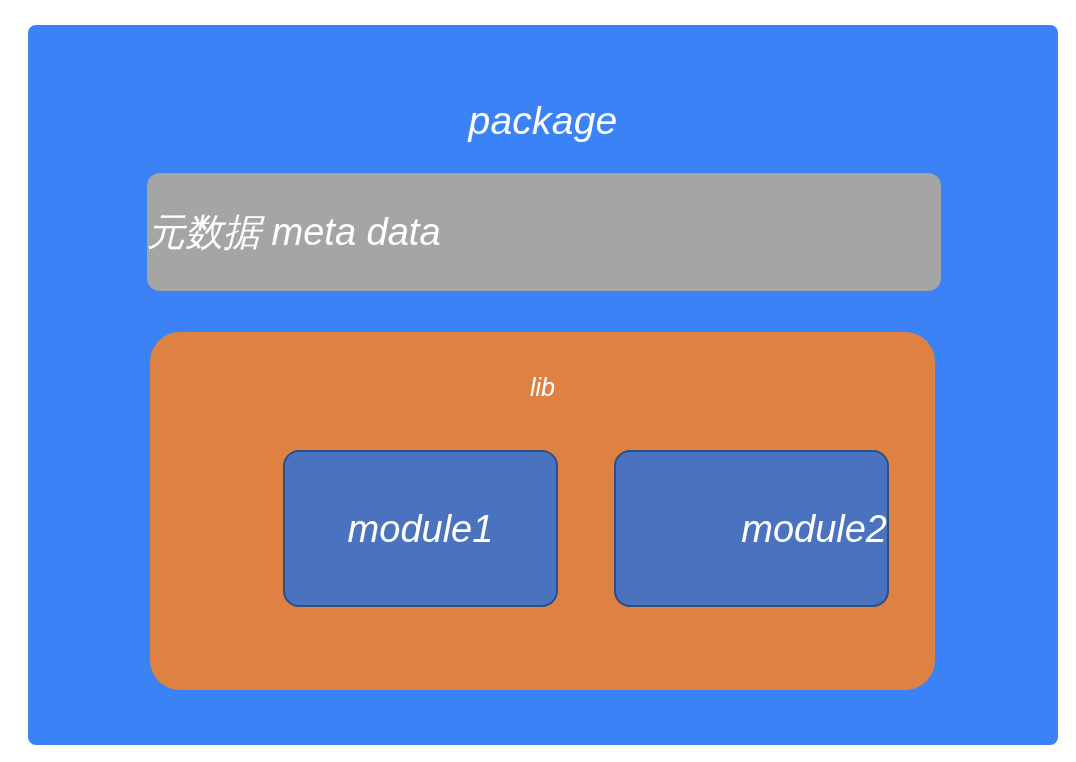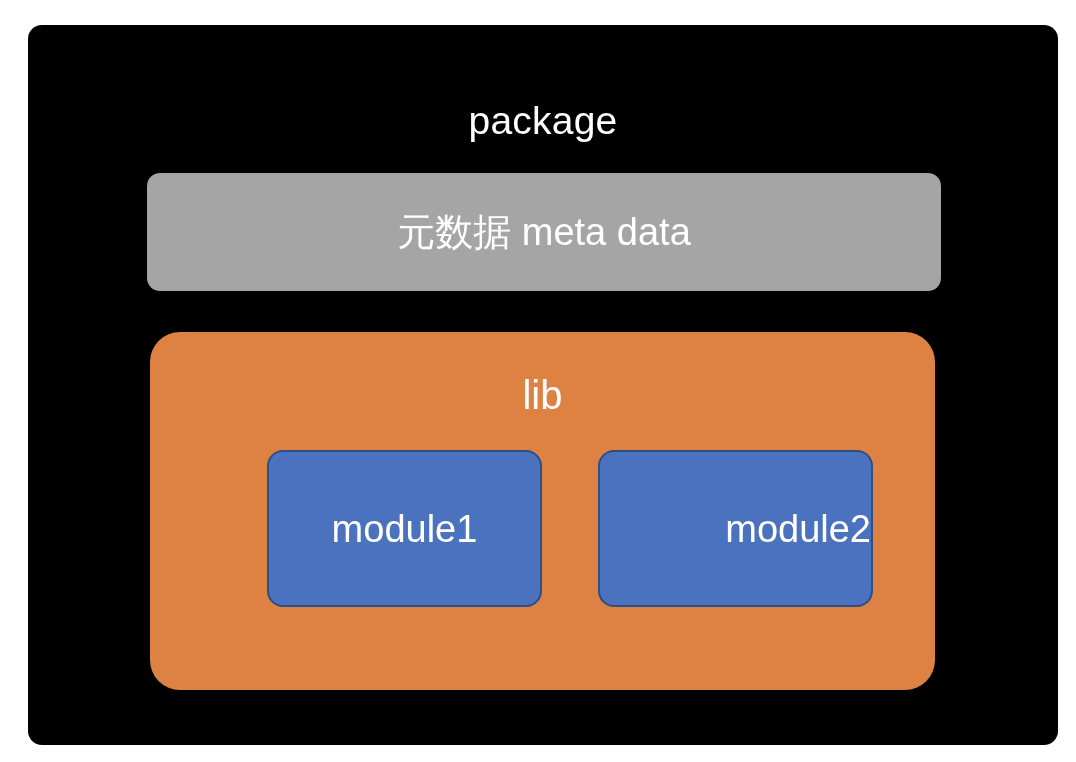--- a/index.html
+++ b/index.html
@@ -21,23 +21,24 @@
     background: #ffffff;
   }
 
   
   .package-box {
     position: absolute;
     left: 28px;
     top: 25px;
     width: 1030px;
     height: 720px;
-    background: #000000;
-    border-radius: 14px;
+    background: #3b82f6;
+    border-radius: 8px;
     box-sizing: border-box;
+    font-style: italic;
   }
 
   .package-label {
     position: absolute;
     left: 0;
     right: 0;
     top: 76px;
     text-align: center;
     color: #ffffff;
     font-size: 39px;
@@ -51,21 +52,20 @@
   .metadata-box {
     position: absolute;
     left: 119px;    
     top: 148px;     
     width: 794px;
     height: 118px;
     background: #a5a5a5;
     border-radius: 13px;
     display: flex;
     align-items: center;
-    justify-content: center;
     box-sizing: border-box;
   }
 
   .metadata-label {
     color: #ffffff;
     font-size: 38px;
     line-height: 1;
     font-weight: 400;
     white-space: nowrap;
   }
@@ -82,29 +82,29 @@
     box-sizing: border-box;
   }
 
   .lib-label {
     position: absolute;
     left: 0;
     right: 0;
     top: 43px;
     text-align: center;
     color: #ffffff;
-    font-size: 40px;
+    font-size: 25px;
     line-height: 1;
     font-weight: 400;
     white-space: nowrap;
   }
 
   .modules-row {
     position: absolute;
-    left: 0;
+    left: 16px;
     top: 118px;
     width: 100%;
     height: 175px;
   }
 
   .module-box {
     position: absolute;
     top: 0;
     height: 157px;
     background: #4a72be;

